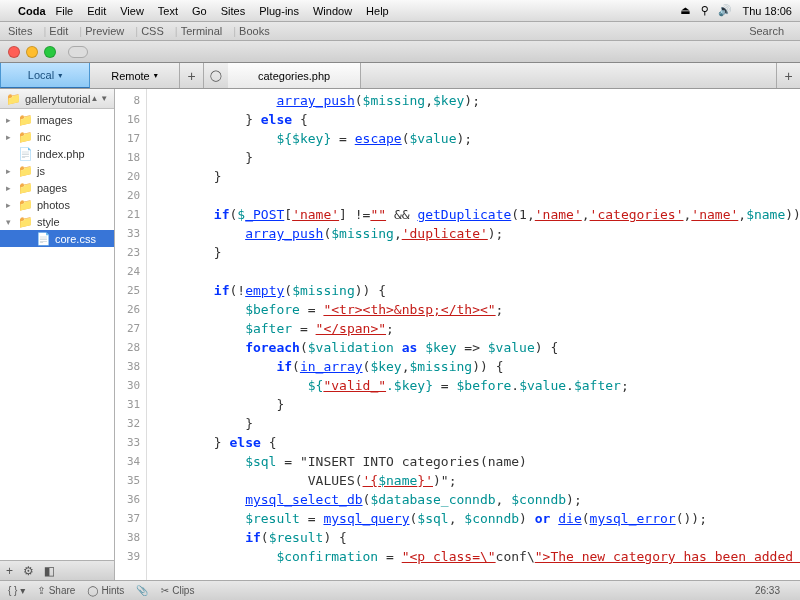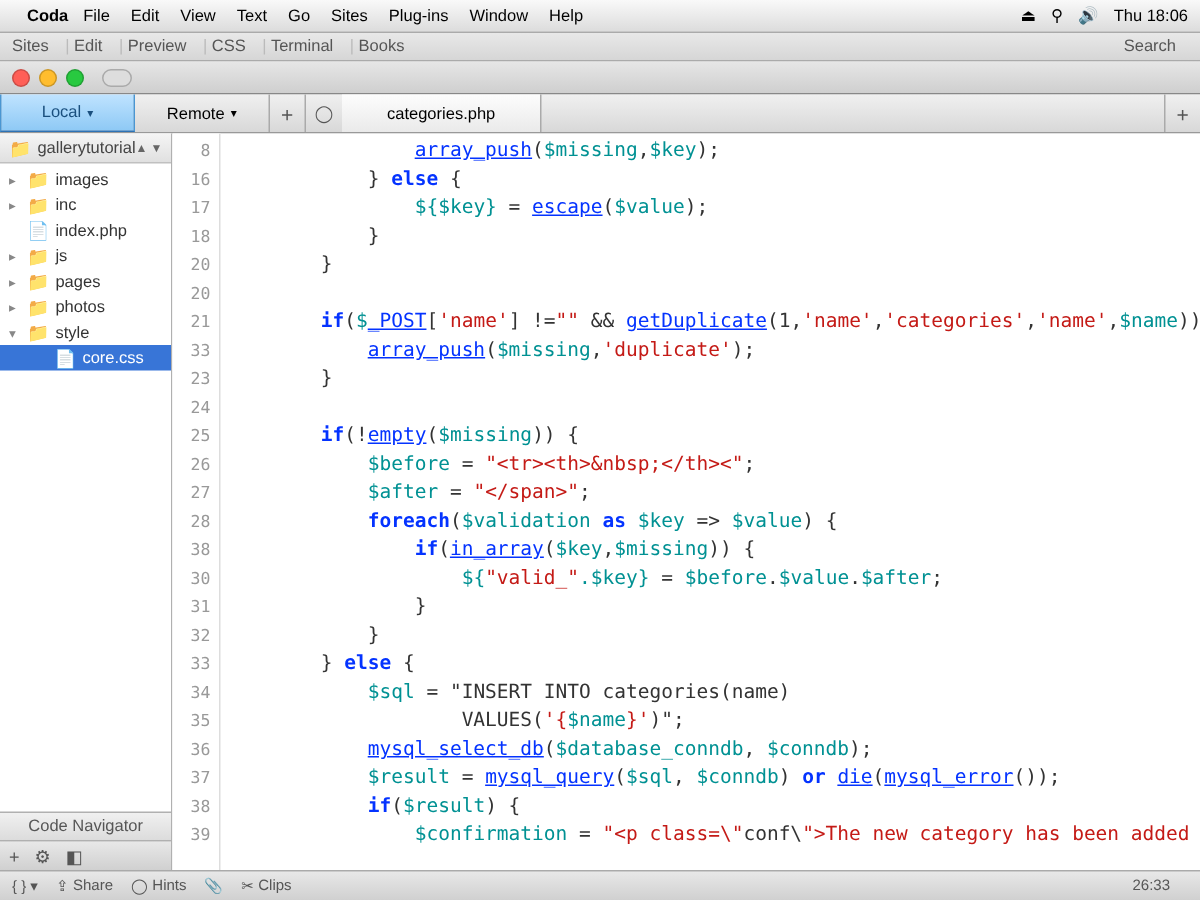--- a/index.html
+++ b/index.html
@@ -62,21 +62,21 @@
 .sbfooter span { font-size: 12px; color: #555; }
 
 
 .editor { flex: 1; display: flex; background: #fff; position: relative; }
 .gutter { width: 32px; background: #fff; border-right: 1px solid #ddd; text-align: right; padding: 2px 6px 2px 0; font-family: Monaco, monospace; font-size: 11px; color: #999; line-height: 19px; }
 .code { flex: 1; padding: 2px 4px; font-family: Monaco, monospace; font-size: 13px; line-height: 19px; white-space: pre; color: #333; overflow: hidden; }
 .code .line { height: 19px; }
 .kw { color: #0433ff; font-weight: bold; }     
 .fn { color: #0433ff; text-decoration: underline; }     
 .var { color: #009193; }    
-.str { color: #c41a16; }
+.str { color: #c41a16; text-decoration: underline; }
 
 
 .statusbar { height: 20px; background: linear-gradient(#e8e8e8, #d0d0d0); border-top: 1px solid #aaa; display: flex; align-items: center; padding: 0 8px; font-size: 10px; color: #555; }
 .statusbar .sitem { margin-right: 12px; display: flex; align-items: center; gap: 3px; }
 .statusbar .sspacer { flex: 1; }
 </style>
 </head>
 <body>
 
 <div class="menubar">
@@ -184,21 +184,20 @@
           <span class="disc">▾</span>
           <span class="icon">📁</span>
           <span>style</span>
         </div>
         <div class="row file child selected">
           <span class="disc"></span>
           <span class="icon">📄</span>
           <span>core.css</span>
         </div>
       </div>
-    <div class="codenav">Code Navigator</div>
     <div class="sbfooter">
       <span>+</span>
       <span>⚙</span>
       <span>◧</span>
     </div>
   </div>
 
   <div class="editor">
     <div class="gutter" id="gutter">
         <div>8</div>

